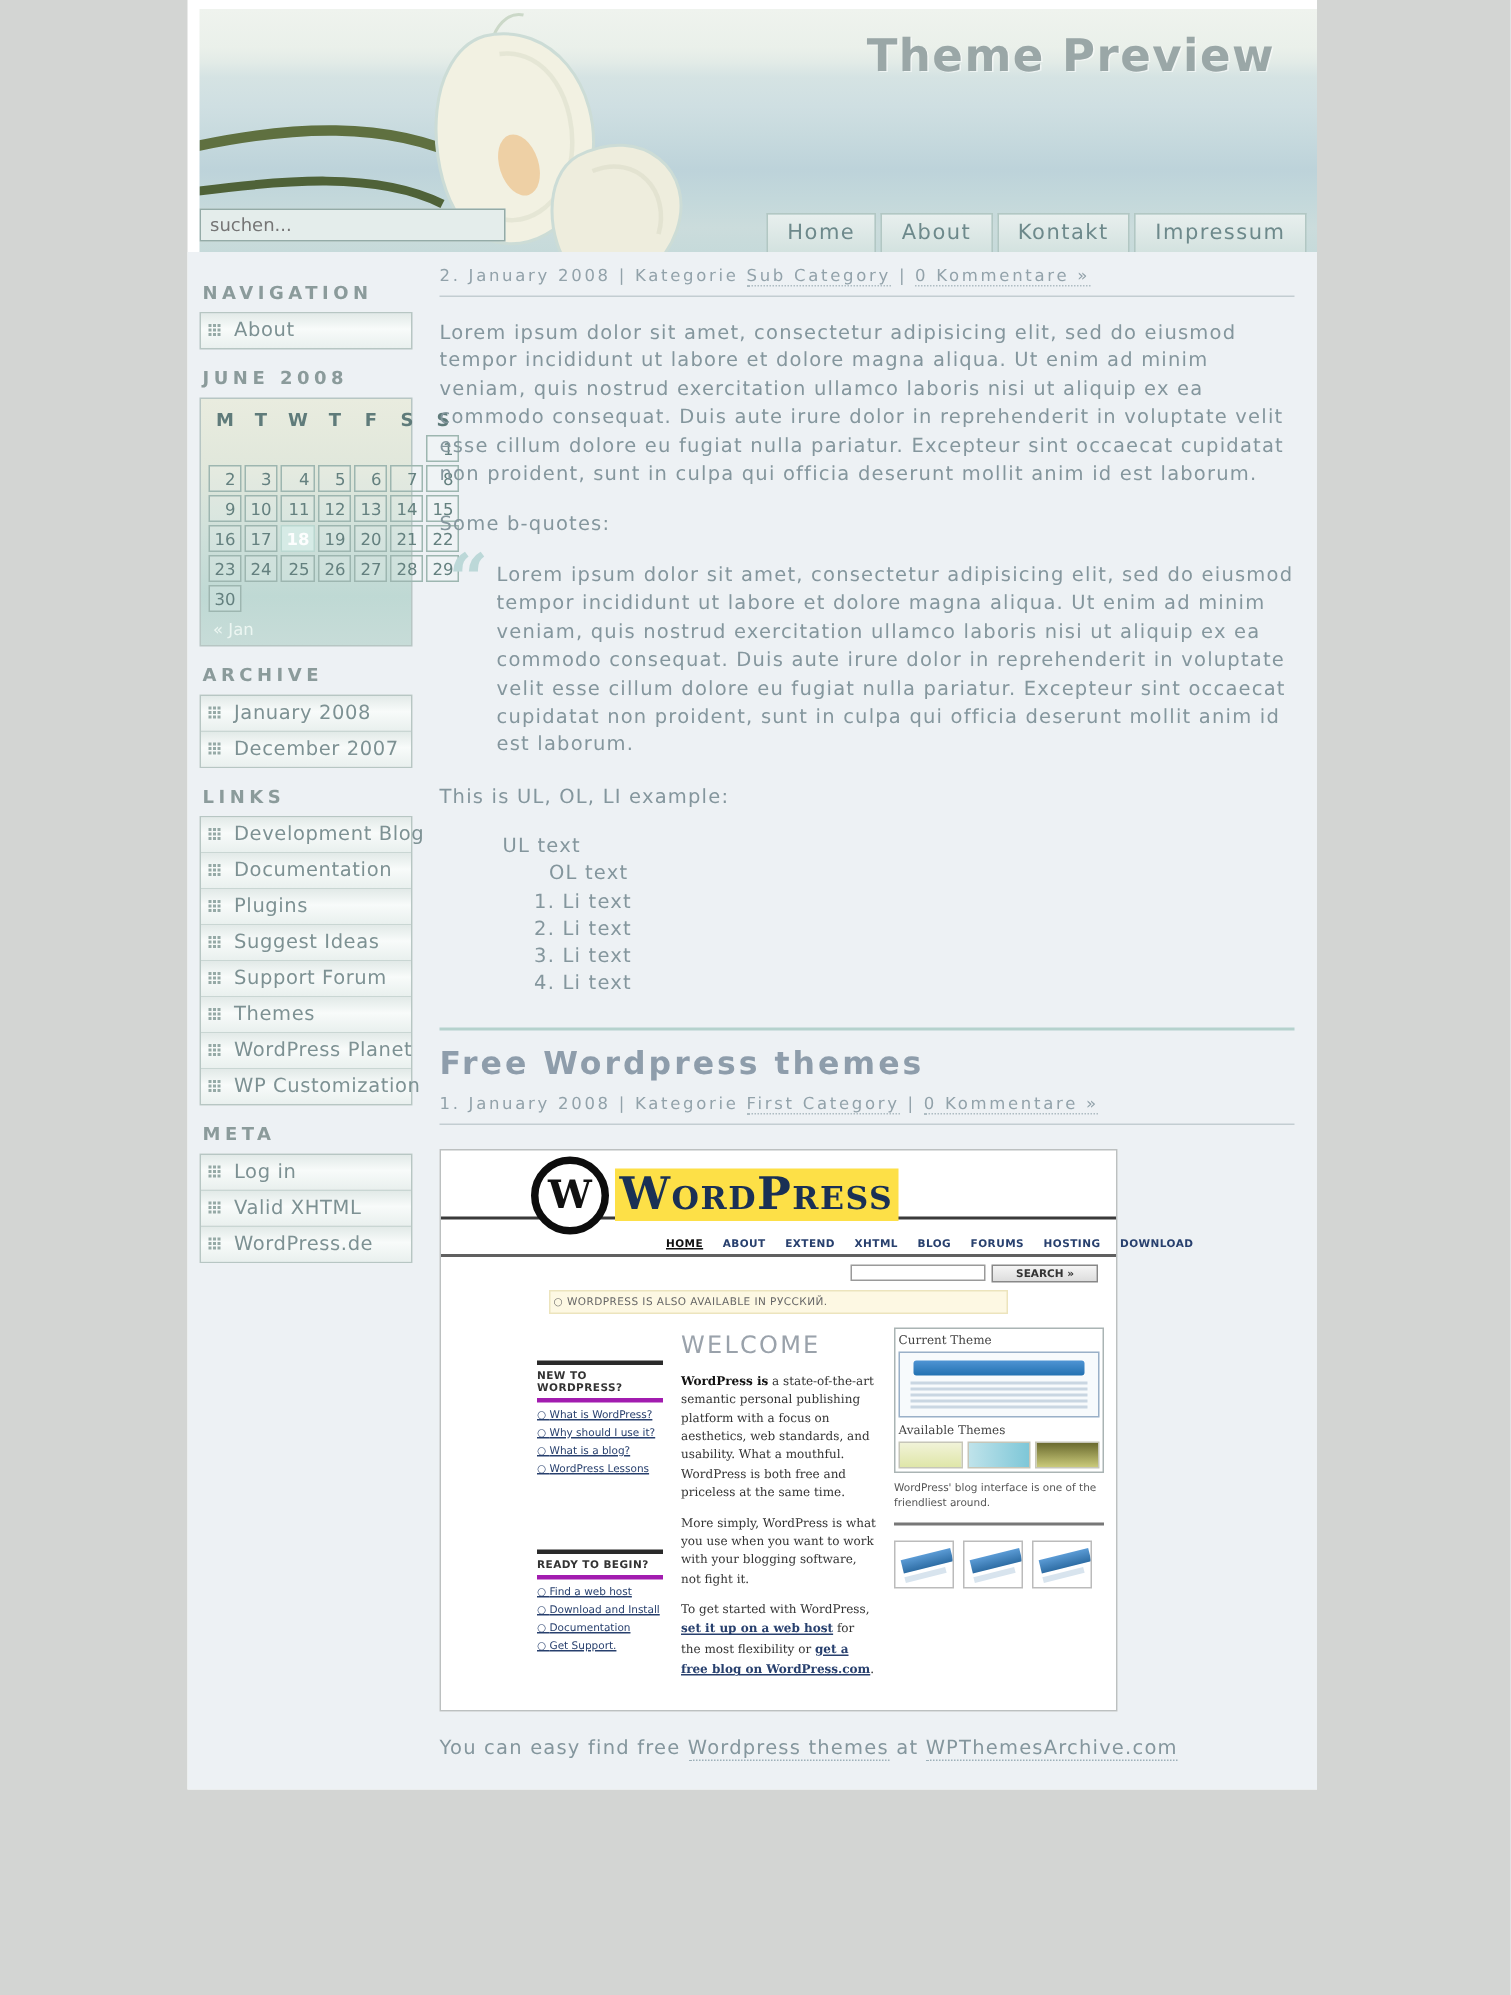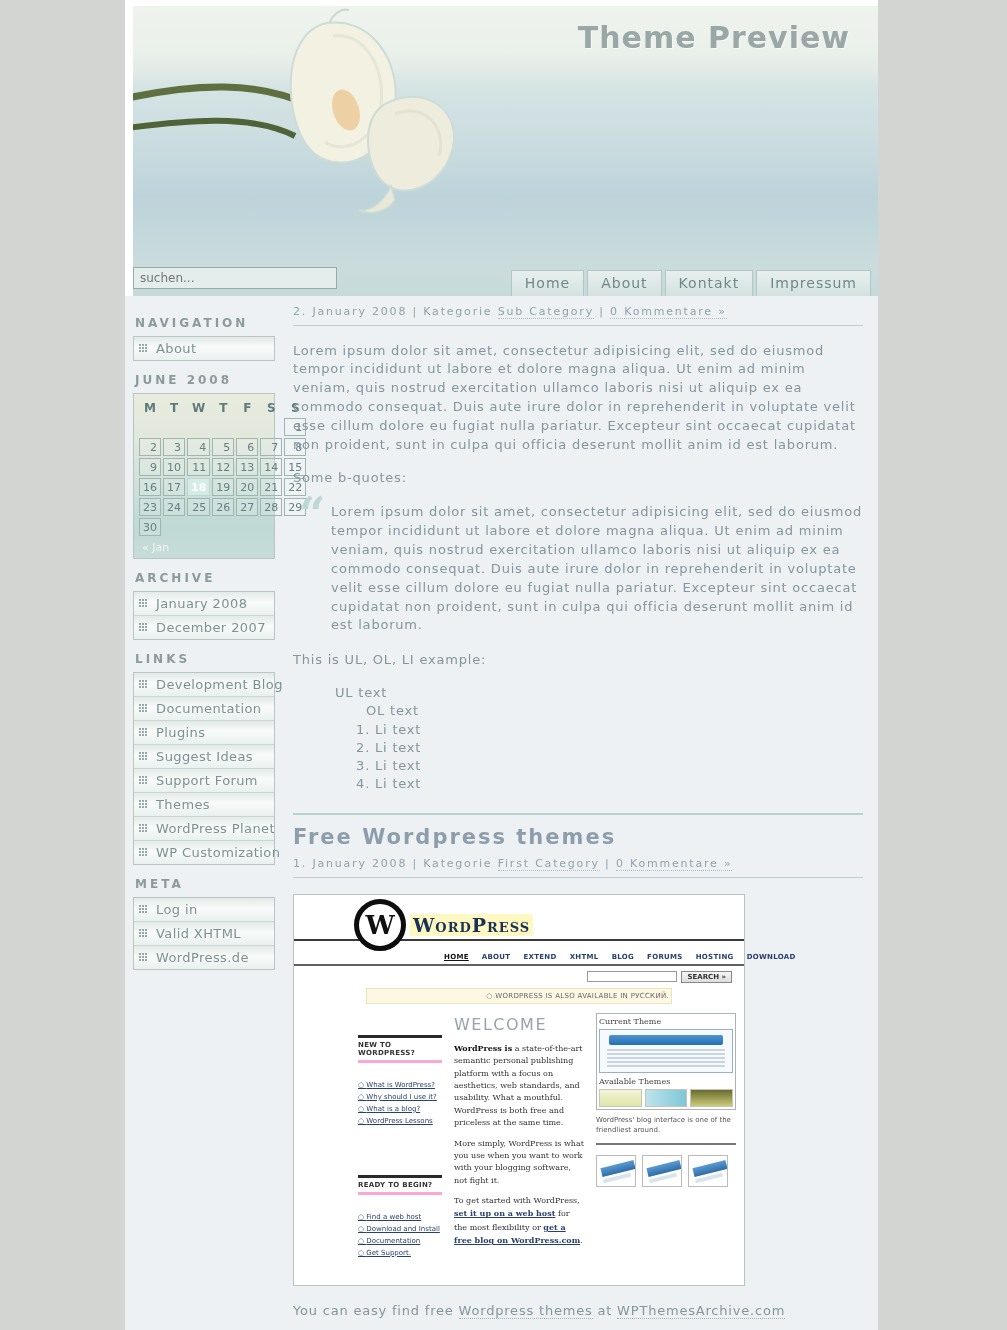--- a/index.html
+++ b/index.html
@@ -5,21 +5,21 @@
   html,body{margin:0;padding:0;}
   body{
     background:#d3d5d3;
     font-family:"DejaVu Sans","Liberation Sans",sans-serif;
     min-height:1330px;
     width:1007px;
   }
   .page{width:753px;margin-left:125px;background:#ffffff;}
 
   
-  .header{position:relative;height:296px;}
+  .header{position:relative;height:168px;}
   .header-art{
     position:absolute;left:8px;top:6px;right:0;bottom:0;overflow:hidden;
     background:linear-gradient(180deg,
       #eff3ee 0%, #eaf0ea 16%, #e2ebe7 22%,
       #d5e3e3 28%, #cfdfe2 40%, #c7dade 52%,
       #bdd3da 66%, #c3d8db 78%, #cbdcdc 90%, #c6dada 100%);
   }
   .flower-svg{position:absolute;left:0;top:0;}
   .site-title{
     position:absolute;top:14px;right:28px;
@@ -117,42 +117,42 @@
   .wp-head{position:relative;height:54px;}
   .wp-rule{position:absolute;left:0;right:0;top:44px;border-top:2px solid #3a3a3a;}
   .wp-logo{position:absolute;left:60px;top:4px;display:flex;align-items:center;gap:4px;background:transparent;}
   .wp-logo-circle{
     width:42px;height:42px;border-radius:50%;background:#fff;border:5px solid #0d0d0d;
     display:flex;align-items:center;justify-content:center;
     font-family:"DejaVu Serif","Liberation Serif",serif;font-weight:bold;font-size:26px;color:#111;
   }
   .wp-logo-text{
     font-family:"DejaVu Serif","Liberation Serif",serif;font-variant:small-caps;
-    font-weight:bold;font-size:19px;color:#1a3055;letter-spacing:1px;background:#fef9c3;padding:0 3px;
+    font-weight:bold;font-size:30px;color:#1a3055;letter-spacing:1px;background:#fde047;padding:0 3px;
   }
   .wp-nav{
     display:flex;gap:13px;padding:4px 0 3px 150px;border-bottom:2px solid #606060;
     font-size:7px;font-weight:bold;color:#28406e;letter-spacing:.3px;
   }
   .wp-nav span:first-child{text-decoration:underline;color:#111;}
   .wp-search-row{display:flex;justify-content:flex-end;align-items:center;gap:4px;padding:5px 12px 2px;}
   .wp-search-input{width:88px;height:9px;border:1px solid #9a9a9a;background:#fff;}
   .wp-search-btn{
     font-size:7px;font-weight:bold;color:#333;border:1px solid #888;
-    background:linear-gradient(#f5f5f5,#ddd);padding:1px 5px;
+    background:linear-gradient(#f5f5f5,#ddd);padding:1px 15px;
   }
   .wp-banner{
     width:300px;margin:3px auto 5px;background:#fdf8e3;border:1px solid #ece4bd;
-    font-size:7px;color:#666;letter-spacing:.3px;text-align:right;padding:3px 2px;
+    font-size:7px;color:#666;letter-spacing:.3px;text-align:left;padding:3px 2px;
   }
   .wp-cols{display:flex;padding:0 10px 12px 64px;gap:12px;}
   .wp-col-left{width:84px;flex:none;font-size:7px;color:#28406e;padding-top:26px;}
   .wp-sidehead{
-    border-top:3px solid #2a2a2a;border-bottom:3px solid #f9a8d4;
-    font-size:7px;font-weight:bold;color:#333;padding:3px 0;letter-spacing:.3px;margin-bottom:16px;
+    border-top:3px solid #2a2a2a;border-bottom:3px solid #a21caf;
+    font-size:7px;font-weight:bold;color:#333;padding:3px 0;letter-spacing:.3px;margin-bottom:2px;
   }
   .wp-sidelinks{list-style:none;margin:0 0 14px;padding:0;}
   .wp-sidelinks li{padding:2px 0;text-decoration:underline;}
   .wp-sidelinks li::before{content:"○ ";text-decoration:none;}
   .wp-col-mid{width:130px;flex:none;}
   .wp-welcome{font-size:16px;color:#9aa2ab;letter-spacing:1.5px;margin:6px 0 8px;}
   .wp-para{
     font-family:"DejaVu Serif","Liberation Serif",serif;font-size:8px;color:#333;
     line-height:1.55;margin:0 0 8px;
   }

